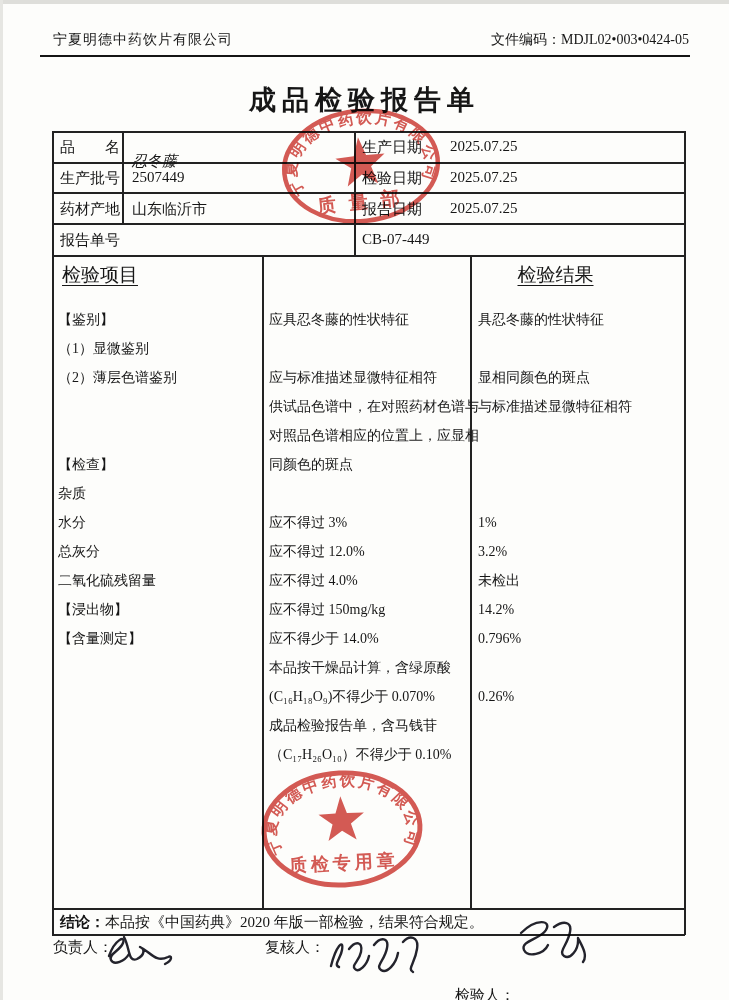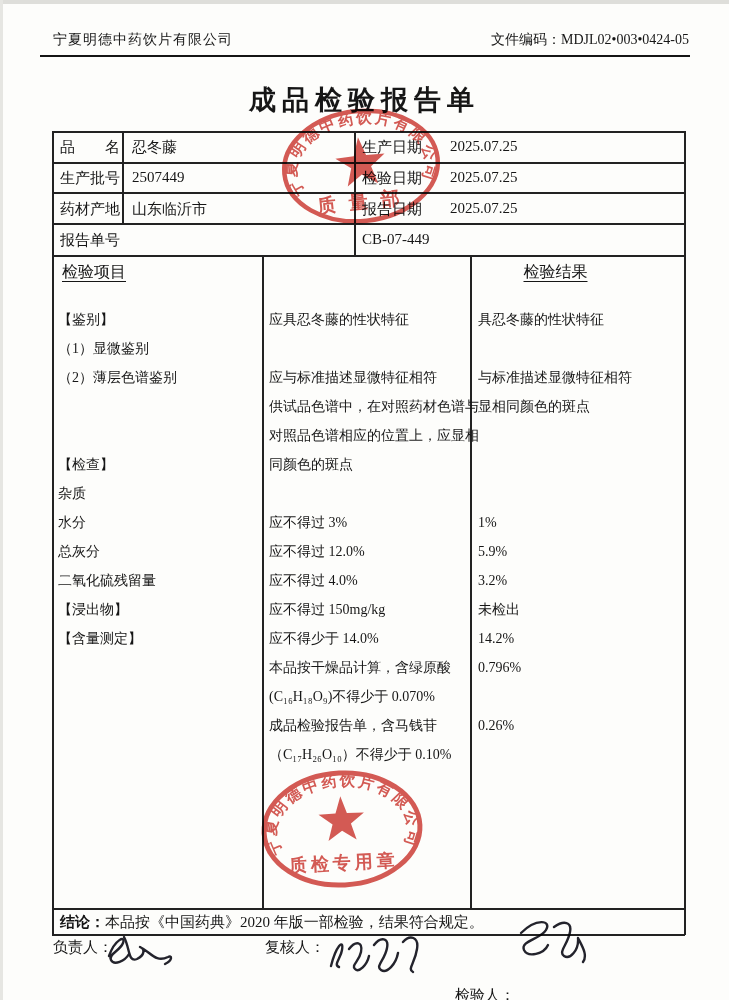--- a/index.html
+++ b/index.html
@@ -12,21 +12,21 @@
   .hdr-code{position:absolute;right:40px;top:31px;font-size:14px;}
   .hdr-rule{position:absolute;left:40px;top:55px;width:650px;height:2px;background:#141414;}
 
   .title{position:absolute;left:0;top:82px;width:729px;text-align:center;
          font-size:27px;font-weight:bold;letter-spacing:6px;}
 
   .hline{position:absolute;height:1.6px;background:#222;}
   .vline{position:absolute;width:1.6px;background:#222;}
 
   .cell{position:absolute;font-size:15px;white-space:nowrap;}
-  .thead{position:absolute;font-size:16px;text-align:center;}
+  .thead{position:absolute;font-size:19px;text-align:center;}
   .thead span{text-decoration:underline;text-underline-offset:4px;}
 
   .col-lines{position:absolute;top:305px;}
   .col-lines .tline{height:29px;line-height:29px;font-size:14px;white-space:nowrap;}
 
   .concl{position:absolute;left:60px;top:913px;font-size:15px;white-space:nowrap;}
   .concl .lbl{font-weight:bold;}
 
   .signrow-label{position:absolute;font-size:15px;white-space:nowrap;}
   .sig{position:absolute;mix-blend-mode:multiply;}
@@ -57,21 +57,21 @@
   <div class="hline" style="left:52px;top:908px;width:633px;"></div>
   <div class="hline" style="left:52px;top:934px;width:633px;"></div>
   <div class="vline" style="left:52px;top:131px;height:804px;"></div>
   <div class="vline" style="left:684px;top:131px;height:804px;"></div>
   <div class="vline" style="left:122px;top:131px;height:92px;"></div>
   <div class="vline" style="left:354px;top:131px;height:124px;"></div>
   <div class="vline" style="left:262px;top:255px;height:653px;"></div>
   <div class="vline" style="left:470px;top:255px;height:653px;"></div>
 
   <div class="cell" style="left:60px;top:138px;">品　　名</div>
-  <div class="cell" style="left:132px;top:138px;">忍冬藤</div>
+  <div class="cell" style="left:132px;top:152px;font-style:italic;">忍冬藤</div>
   <div class="cell" style="left:362px;top:138px;">生产日期</div>
   <div class="cell" style="left:450px;top:138px;">2025.07.25</div>
 
   <div class="cell" style="left:60px;top:169px;">生产批号</div>
   <div class="cell" style="left:132px;top:169px;">2507449</div>
   <div class="cell" style="left:362px;top:169px;">检验日期</div>
   <div class="cell" style="left:450px;top:169px;">2025.07.25</div>
 
   <div class="cell" style="left:60px;top:200px;">药材产地</div>
   <div class="cell" style="left:132px;top:200px;">山东临沂市</div>
@@ -115,27 +115,26 @@
       <div class="tline">应不得过 150mg/kg</div>
       <div class="tline">应不得少于 14.0%</div>
       <div class="tline">本品按干燥品计算，含绿原酸</div>
       <div class="tline">(C₁₆H₁₈O₉)不得少于 0.070%</div>
       <div class="tline">成品检验报告单，含马钱苷</div>
       <div class="tline">（C₁₇H₂₆O₁₀）不得少于 0.10%</div>
     </div>
   <div class="col-lines" id="col-results" style="left:478px;width:204px;">
       <div class="tline">具忍冬藤的性状特征</div>
       <div class="tline"></div>
+      <div class="tline">显相同颜色的斑点</div>
       <div class="tline">与标准描述显微特征相符</div>
-      <div class="tline">显相同颜色的斑点</div>
       <div class="tline"></div>
       <div class="tline"></div>
       <div class="tline"></div>
       <div class="tline">1%</div>
-      <div class="tline">5.9%</div>
       <div class="tline">3.2%</div>
       <div class="tline">未检出</div>
       <div class="tline">14.2%</div>
       <div class="tline">0.796%</div>
       <div class="tline"></div>
       <div class="tline">0.26%</div>
       <div class="tline"></div>
     </div>
 
   <div class="concl"><span class="lbl">结论：</span><span>本品按《中国药典》2020 年版一部检验，结果符合规定。</span></div>

